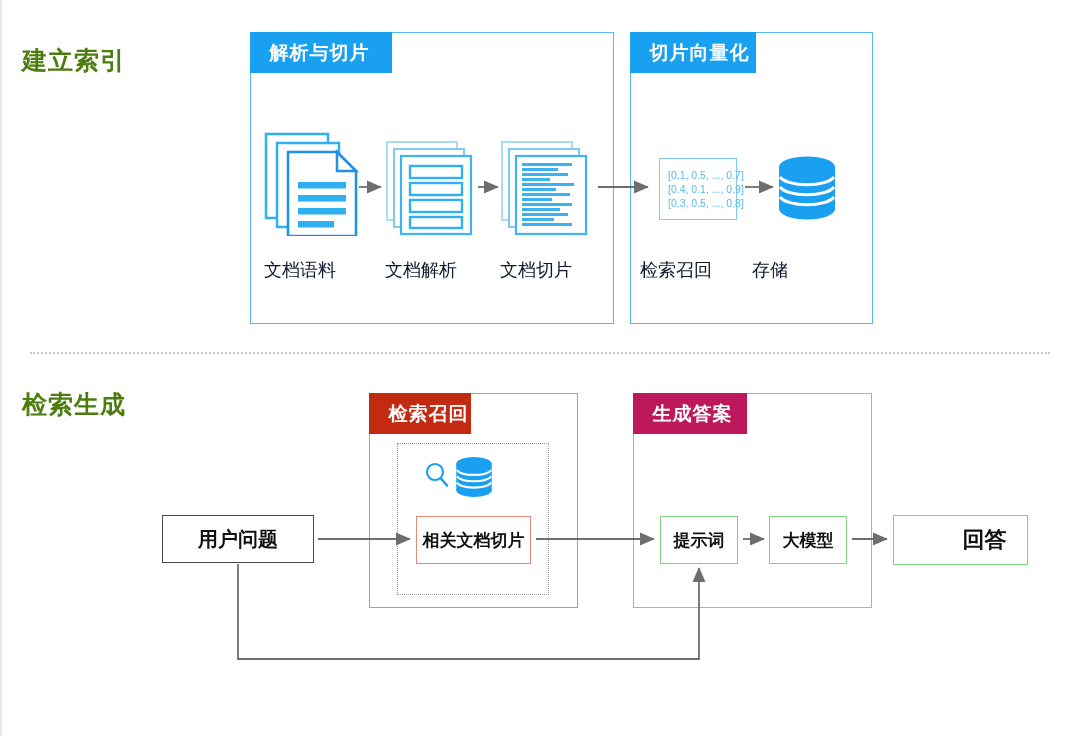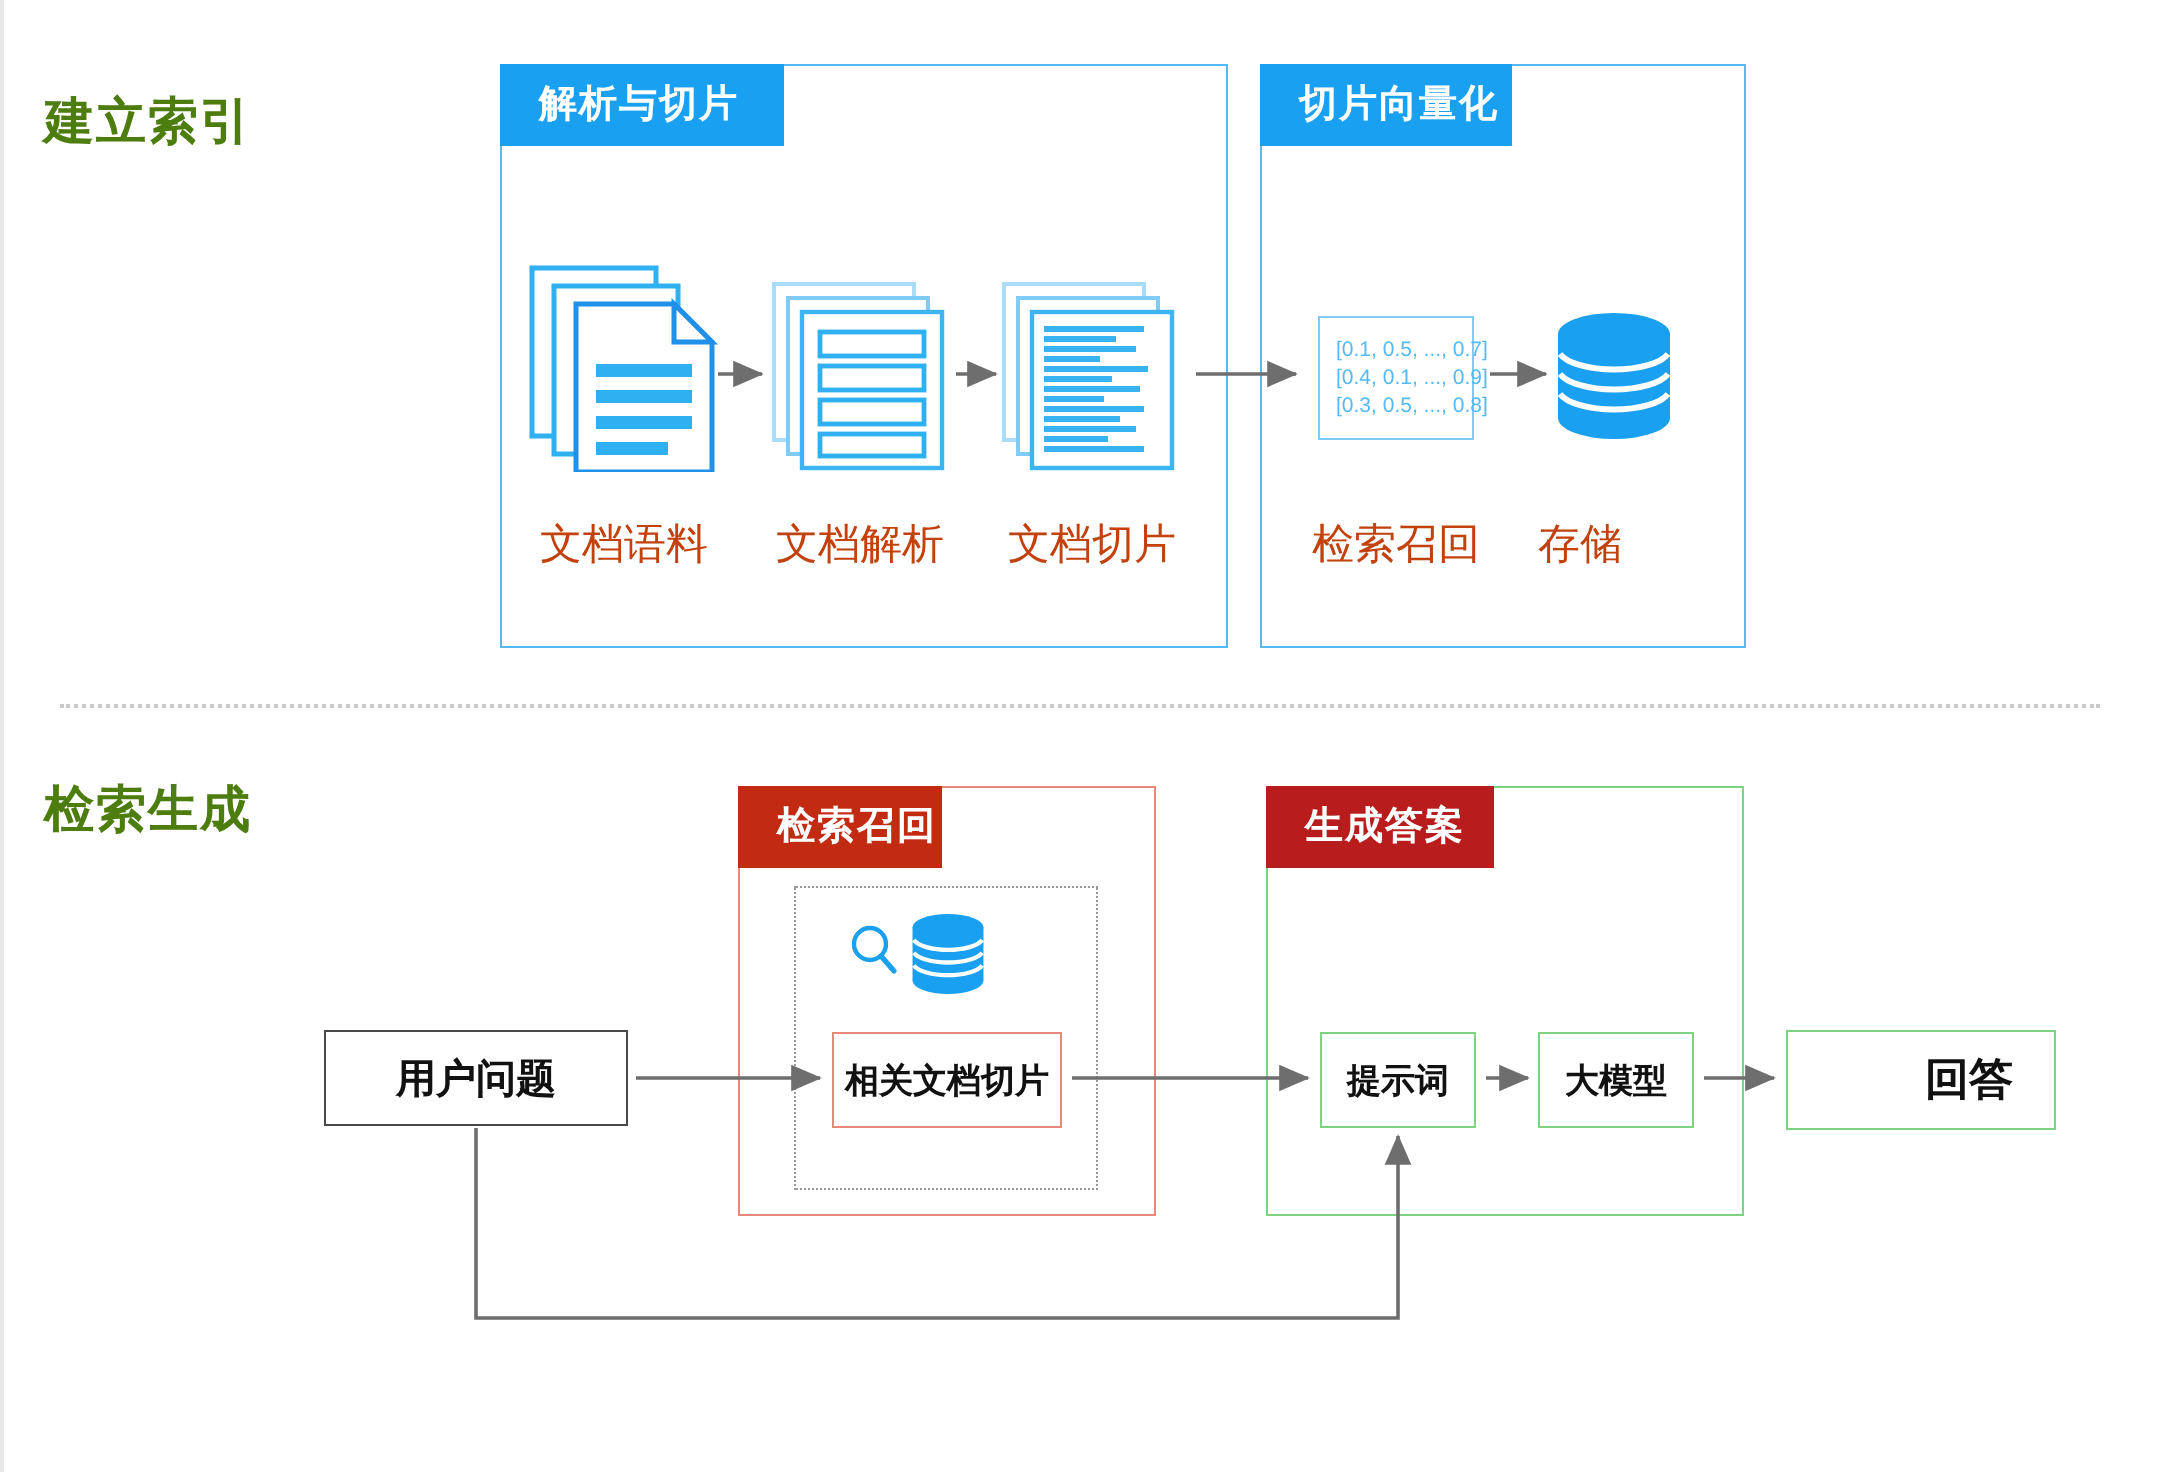--- a/index.html
+++ b/index.html
@@ -32,27 +32,27 @@
 
   .panel-badge{
     position:absolute;top:-1.5px;left:-1.5px;
     height:41px;line-height:41px;
     padding:0 20px;
     color:#fff;font-size:19px;font-weight:bold;letter-spacing:1px;
     white-space:nowrap;box-sizing:border-box;
   }
   .panel-badge.blue{background:#1aa0f0;}
   .panel-badge.red{background:#c22a12;}
-  .panel-badge.green{background:#b91c1c;}
+  .panel-badge.green{background:#be185d;}
 
   
   .step-label{
     position:absolute;
-    font-size:21px;color:#c2410c;
-    text-align:center;white-space:nowrap;
+    font-size:18px;color:#0f172a;
+    text-align:left;white-space:nowrap;
   }
 
   
   .flowbox{
     position:absolute;box-sizing:border-box;background:#fff;
     display:flex;align-items:center;justify-content:center;
     color:#111;white-space:nowrap;
   }
   .flowbox.dark{border:1.5px solid #4a4a4a;font-size:20px;font-weight:bold;}
   .flowbox.red{border:1.5px solid #e8897c;font-size:17px;font-weight:bold;}

